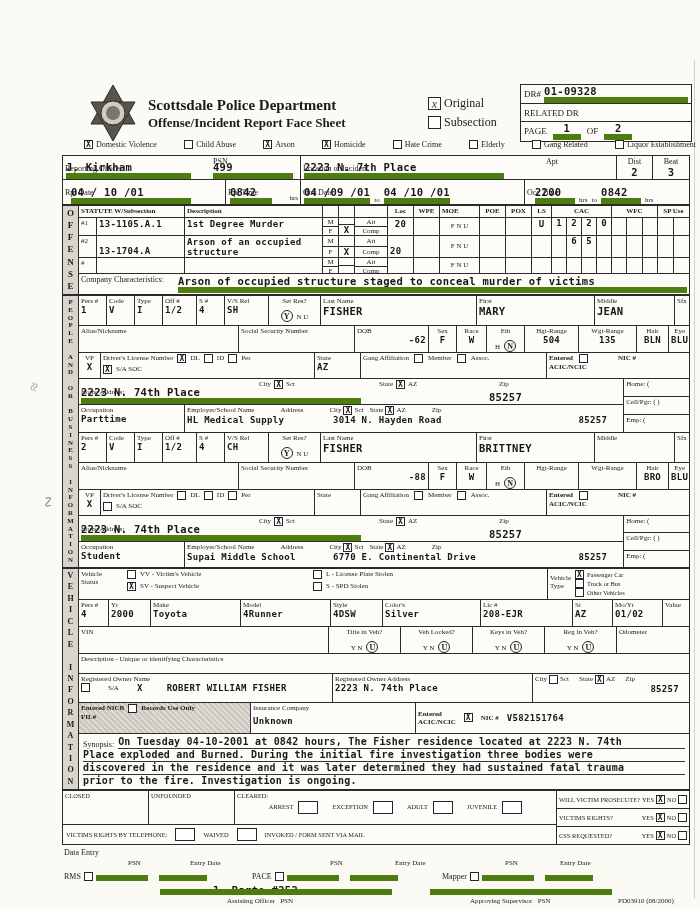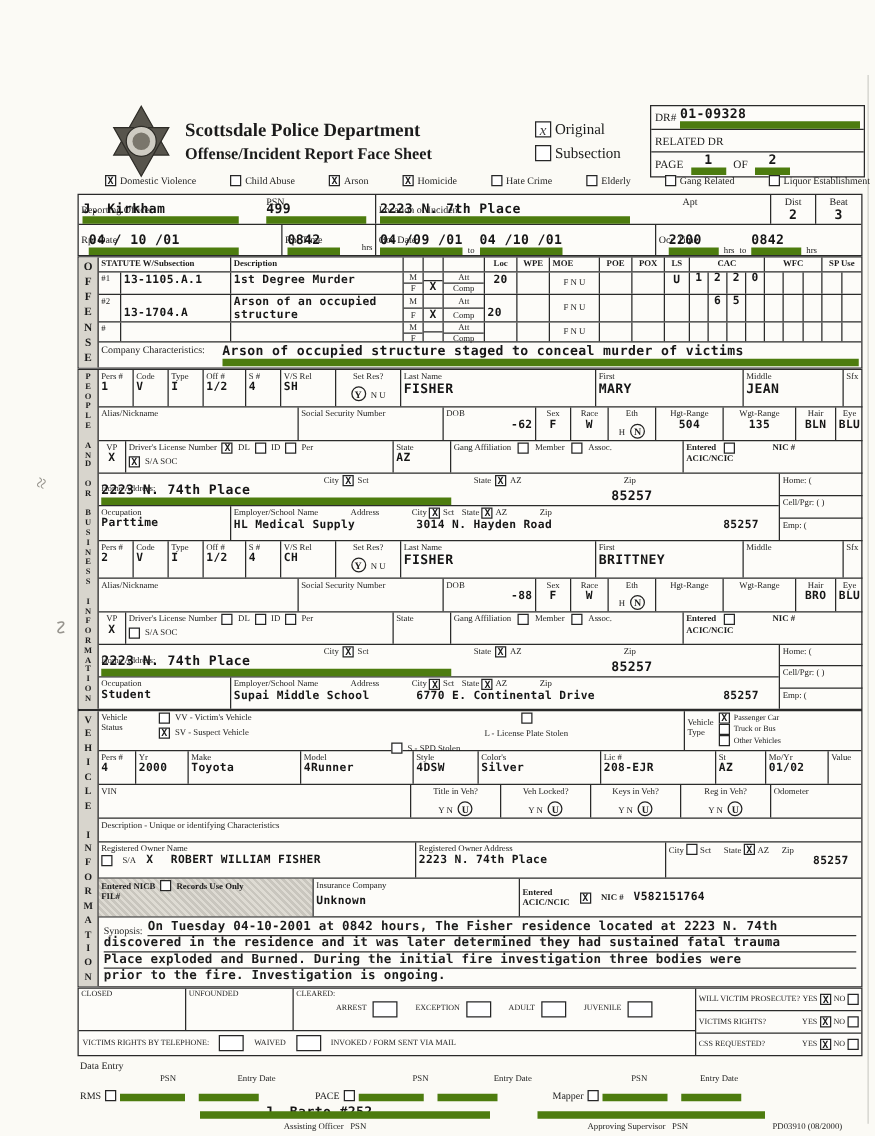--- a/index.html
+++ b/index.html
@@ -803,21 +803,21 @@
         <div class="ckline" style="gap:4px;">
             <span class="cb"></span>
             <span class="lbl7">VV - Victim's Vehicle</span>
           </div>
         <div class="ckline" style="gap:4px;margin-top:3px;">
             <span class="cb">X</span>
             <span class="lbl7">SV - Suspect Vehicle</span>
           </div>
       </div>
       <div class="cell nr" style="width:220px;">
-        <div class="ckline" style="gap:4px;flex-direction:column;">
+        <div class="ckline" style="gap:4px;">
             <span class="cb"></span>
             <span class="lbl7">L - License Plate Stolen</span>
           </div>
         <div class="ckline" style="gap:4px;margin-top:3px;">
             <span class="cb"></span>
             <span class="lbl7">S - SPD Stolen</span>
           </div>
       </div>
       <div style="flex:1;"></div>
       <div class="cell nr" style="width:142px;border-left:1px solid #2b2b2b;display:flex;gap:4px;">
@@ -909,21 +909,21 @@
         </div>
     </div>
 
     <div class="row" style="height:20px;">
       <div class="cell nr lbl7" style="flex:1;">Description - Unique or identifying Characteristics</div>
     </div>
 
     <div class="row" style="height:30px;">
       <div class="cell" style="width:254px;">
         <div class="lbl7">Registered Owner Name</div>
-        <div class="ckline" style="gap:8px;">
+        <div class="ckline" style="gap:18px;">
           <span class="cb"></span>
           <span class="lbl7">S/A</span>
           <span class="val val-sm">X</span>
           <span class="val val-sm" style="margin-left:6px;">ROBERT WILLIAM FISHER</span>
         </div>
       </div>
       <div class="cell" style="width:200px;">
         <div class="lbl7">Registered Owner Address</div>
         <div class="val val-sm">2223 N. 74th Place</div>
       </div>
@@ -967,22 +967,22 @@
         <span class="lbl7 lblb">NIC #</span>
         <span class="val val-sm">V582151764</span>
       </div>
     </div>
 
     <div style="flex:1;padding:2px 4px;">
       <div style="display:flex;align-items:flex-end;gap:4px;">
         <span class="lbl">Synopsis:</span>
         <span class="syn" style="flex:1;">On Tuesday 04-10-2001 at 0842 hours, The Fisher residence located at 2223 N. 74th</span>
       </div>
+      <div class="syn">Place exploded and Burned.  During the initial fire investigation three bodies were</div>
       <div class="syn">discovered in the residence and it was later determined they had sustained fatal trauma</div>
-      <div class="syn">Place exploded and Burned.  During the initial fire investigation three bodies were</div>
       <div class="syn" style="border-bottom:none;">prior to the fire.  Investigation is ongoing.</div>
     </div>
   </div>
 </div>
 
 <div class="abs box" style="left:62px;top:790px;width:628px;height:55px;display:flex;">
   <div style="flex:1;display:flex;flex-direction:column;border-right:1px solid #2b2b2b;">
     <div class="row" style="height:34px;">
       <div class="cell lbl6" style="width:86px;">CLOSED</div>
       <div class="cell lbl6" style="width:86px;">UNFOUNDED</div>

